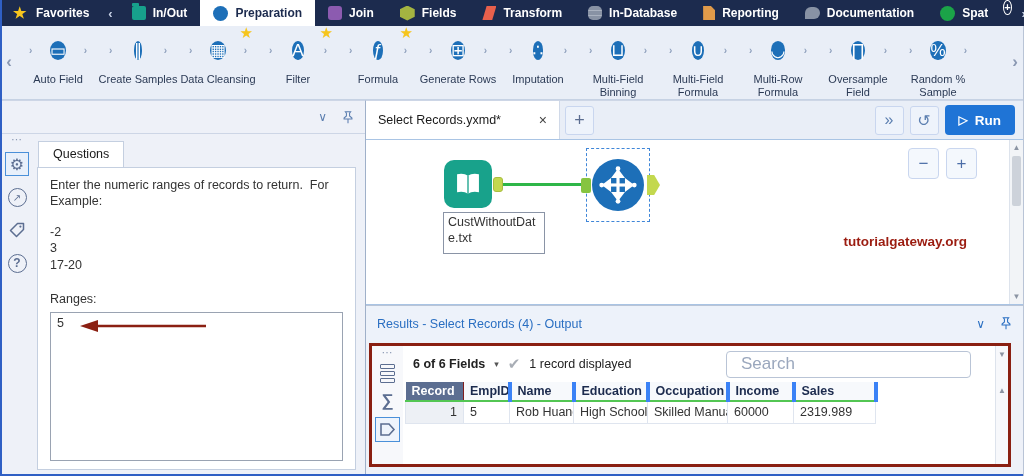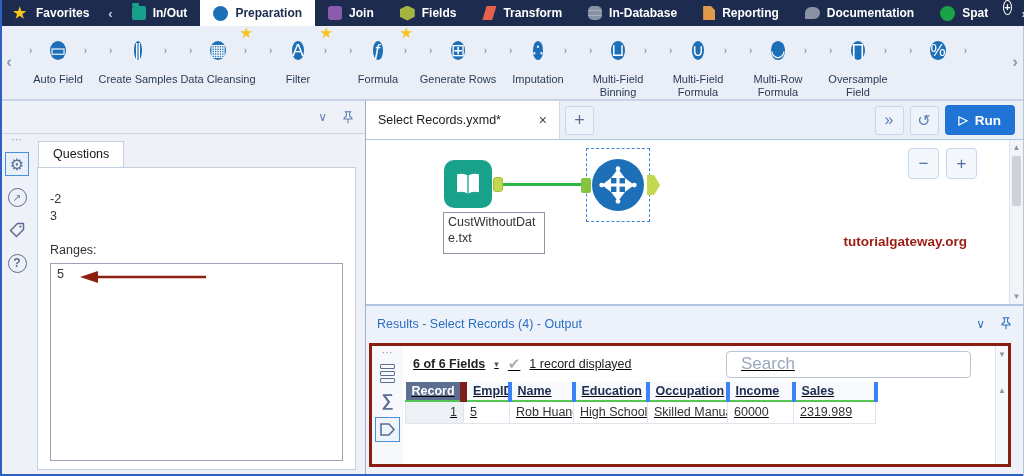--- a/index.html
+++ b/index.html
@@ -142,40 +142,40 @@
   .results-body { position:absolute; left:0; right:0; top:241px; bottom:0; background:#eef1f8; }
   .red-frame { position:absolute; left:3px; top:2px; right:13px; bottom:9px;
     border:3px solid #8a1f11; background:#fff; display:flex; }
   .rstrip { width:31px; background:#f7f8fb; display:flex; flex-direction:column; align-items:center;
     padding-top:2px; gap:6px; color:#5c6e91; }
   .bars-icon { display:flex; flex-direction:column; gap:2px; padding:2px; }
   .bars-icon i { display:block; width:15px; height:5px; border:1.5px solid #5c6e91; border-radius:1px; }
   .sigma { font-size:17px; font-weight:bold; }
   .pent-box { width:25px; height:25px; border:1px solid #4a90d9; background:#eef4fc;
     display:flex; align-items:center; justify-content:center; }
-  .rmain { flex:1; display:flex; flex-direction:column; overflow:hidden;text-decoration:underline; }
+  .rmain { flex:1; display:flex; flex-direction:column; overflow:hidden; }
   .rtoolbar { height:36px; display:flex; align-items:center; gap:9px; padding-left:10px; color:#333; }
   .fields-sum { font-size:12.5px; font-weight:bold; color:#222; }
   .caret { font-size:9px; color:#555; }
   .check { color:#a8adb5; font-size:15px; }
   .rec-sum { font-size:12.5px; color:#222; }
   .search-box { margin-left:auto; margin-right:24px; width:245px; height:27px; background:#fff;
     border:1px solid #b9c4d6; border-radius:4px; display:flex; align-items:center; padding:0 8px; gap:6px; }
   .search-box input { border:none; outline:none; flex:1; font-family:"Liberation Sans",sans-serif;
     font-size:17px; color:#333; background:transparent; }
   .search-box input::placeholder { color:#9aa7bd; }
   table.results-grid { border-collapse:collapse; table-layout:fixed; width:470px; margin-left:2px;
     font-size:12.5px; }
   .results-grid col.c0{width:58px}.results-grid col.c1{width:46px}.results-grid col.c2{width:64px}
   .results-grid col.c3{width:74px}.results-grid col.c4{width:80px}.results-grid col.c5{width:66px}
   .results-grid col.c6{width:82px}
   .results-grid th { text-align:left; font-weight:bold; color:#1c2b4e; padding:2px 6px;
     border-bottom:2px solid #53c653; border-right:4px solid #3b82f6; background:#f7f9fc; height:19px;
     white-space:nowrap; overflow:hidden; }
-  .results-grid th.rec { background:#5c6e91; color:#fff; border-right:7px solid #7f1d1d; }
+  .results-grid th.rec { background:#5c6e91; color:#fff; border-right:1px solid #7f1d1d; }
   .results-grid td { padding:3px 6px; border:1px solid #dfe5ef; color:#333; background:#fff;
     height:22px; white-space:nowrap; overflow:hidden; }
   .results-grid td.rec { text-align:right; background:#edf0f5; }
   .rscroll { width:13px; border-left:1px solid #dde3ec; background:#f7f8fb; position:relative;
     color:#8b94a3; }
   .rscroll .a1 { position:absolute; top:4px; left:0; right:0; text-align:center; font-size:8px; }
   .rscroll .a2 { position:absolute; top:40px; left:0; right:0; text-align:center; font-size:8px; }
 </style>
 </head>
 <body>
@@ -337,20 +337,21 @@
     </div>
     <div class="tool-label">Oversample Field</div>
   </div>
         <div class="tool">
     <div class="iconwrap">
       <span class="anch anch-l">›</span>
       <span class="tool-circle i-random-percent-sample-icon">%</span>
       <span class="anch anch-r">›</span>
       
     </div>
+    <div class="tool-label">Random % Sample</div>
   </div>
       </div>
     <div class="pal-chev">›</div>
   </div>
 
   <div class="config">
     <div class="panel-header">
       <span class="hicons">
         <span class="chev-down">∨</span>
         <svg class="pin-svg" viewBox="0 0 16 16">
@@ -374,23 +375,25 @@
             <circle cx="12.4" cy="5.6" r="1.1" fill="#5c6e91"></circle>
           </svg>
         </span>
         <span class="strip-btn">
             <span class="q-circ">?</span>
           </span>
       </div>
       <div class="config-content">
         <div class="q-tab">Questions</div>
         <div class="q-panel">
+          <div class="instr">Enter the numeric ranges of records to return.  For Example:</div>
           <div class="gap14"></div>
           <div class="ex-line">-2</div>
           <div class="ex-line">3</div>
+          <div class="ex-line">17-20</div>
           <div class="gap18"></div>
           <div class="ranges-label">Ranges:</div>
           <div class="ranges-wrap">
             <textarea class="ranges-box" spellcheck="false" style="">5</textarea>
             <svg class="red-arrow" viewBox="0 0 132 14">
               <line x1="128" y1="7" x2="18" y2="7" stroke="#8b2012" stroke-width="2.6"></line>
               <polygon points="2,7 20,1 20,13" fill="#8b2012"></polygon>
             </svg>
           </div>
         </div>

